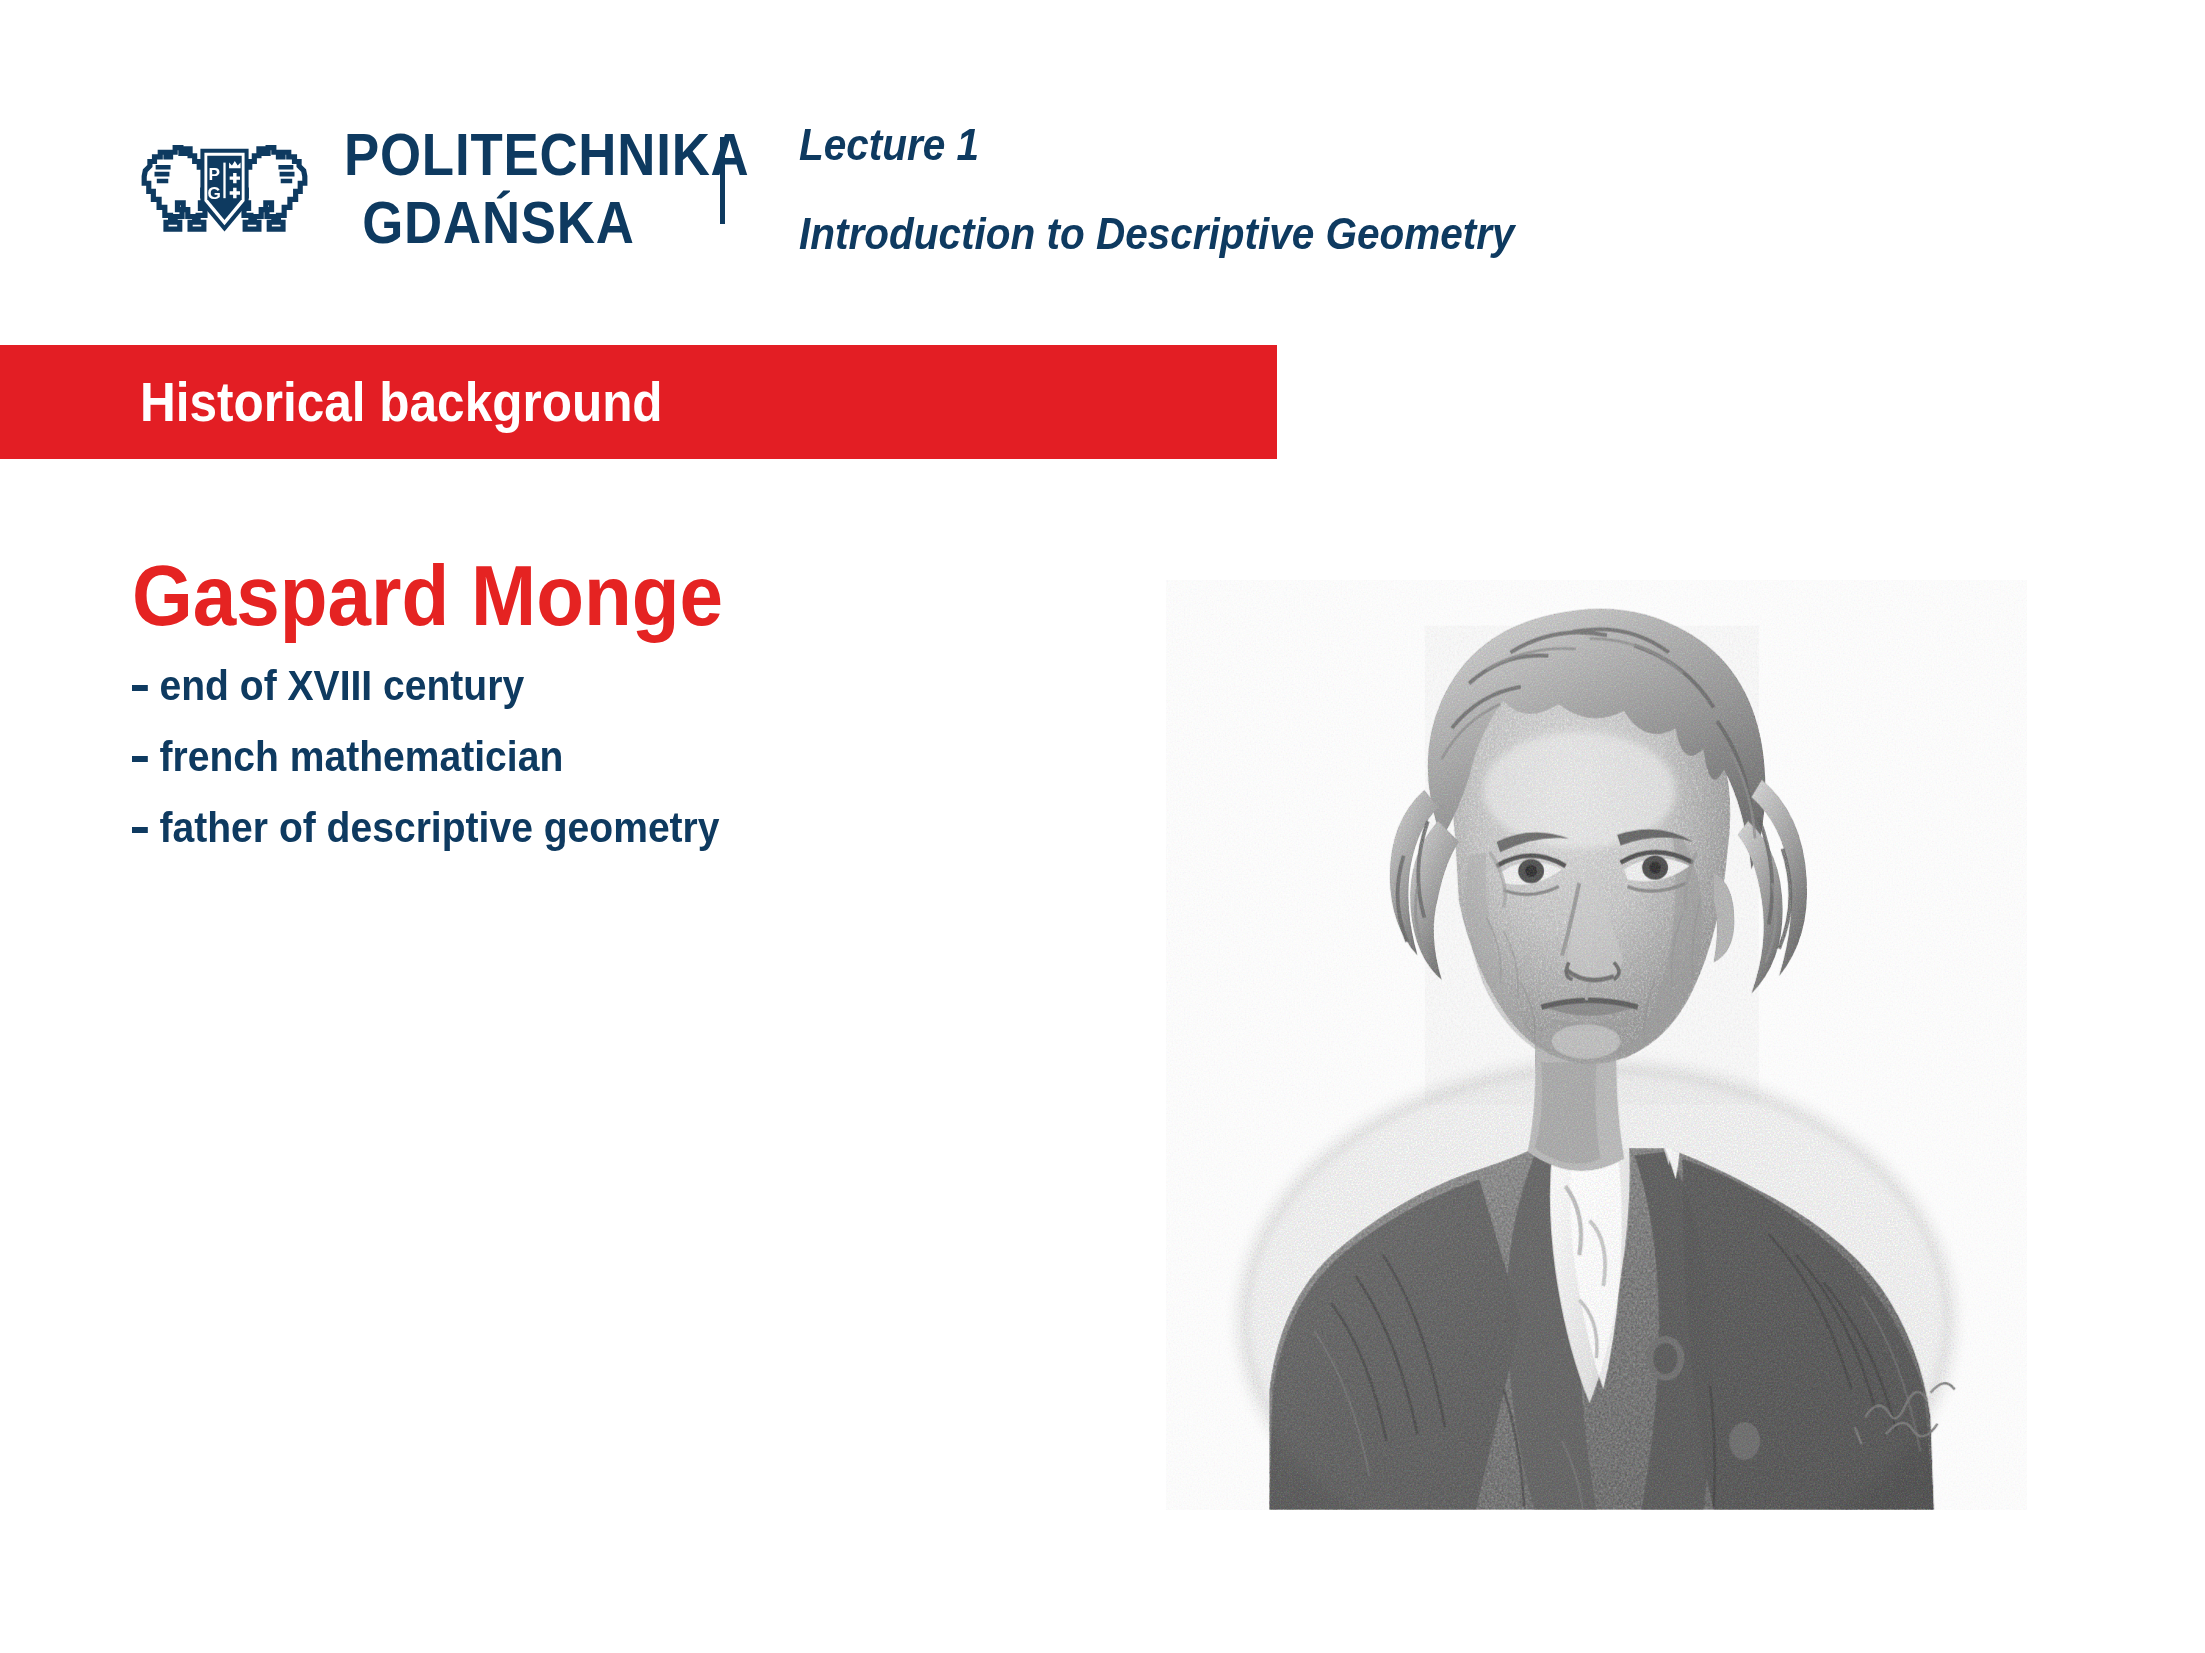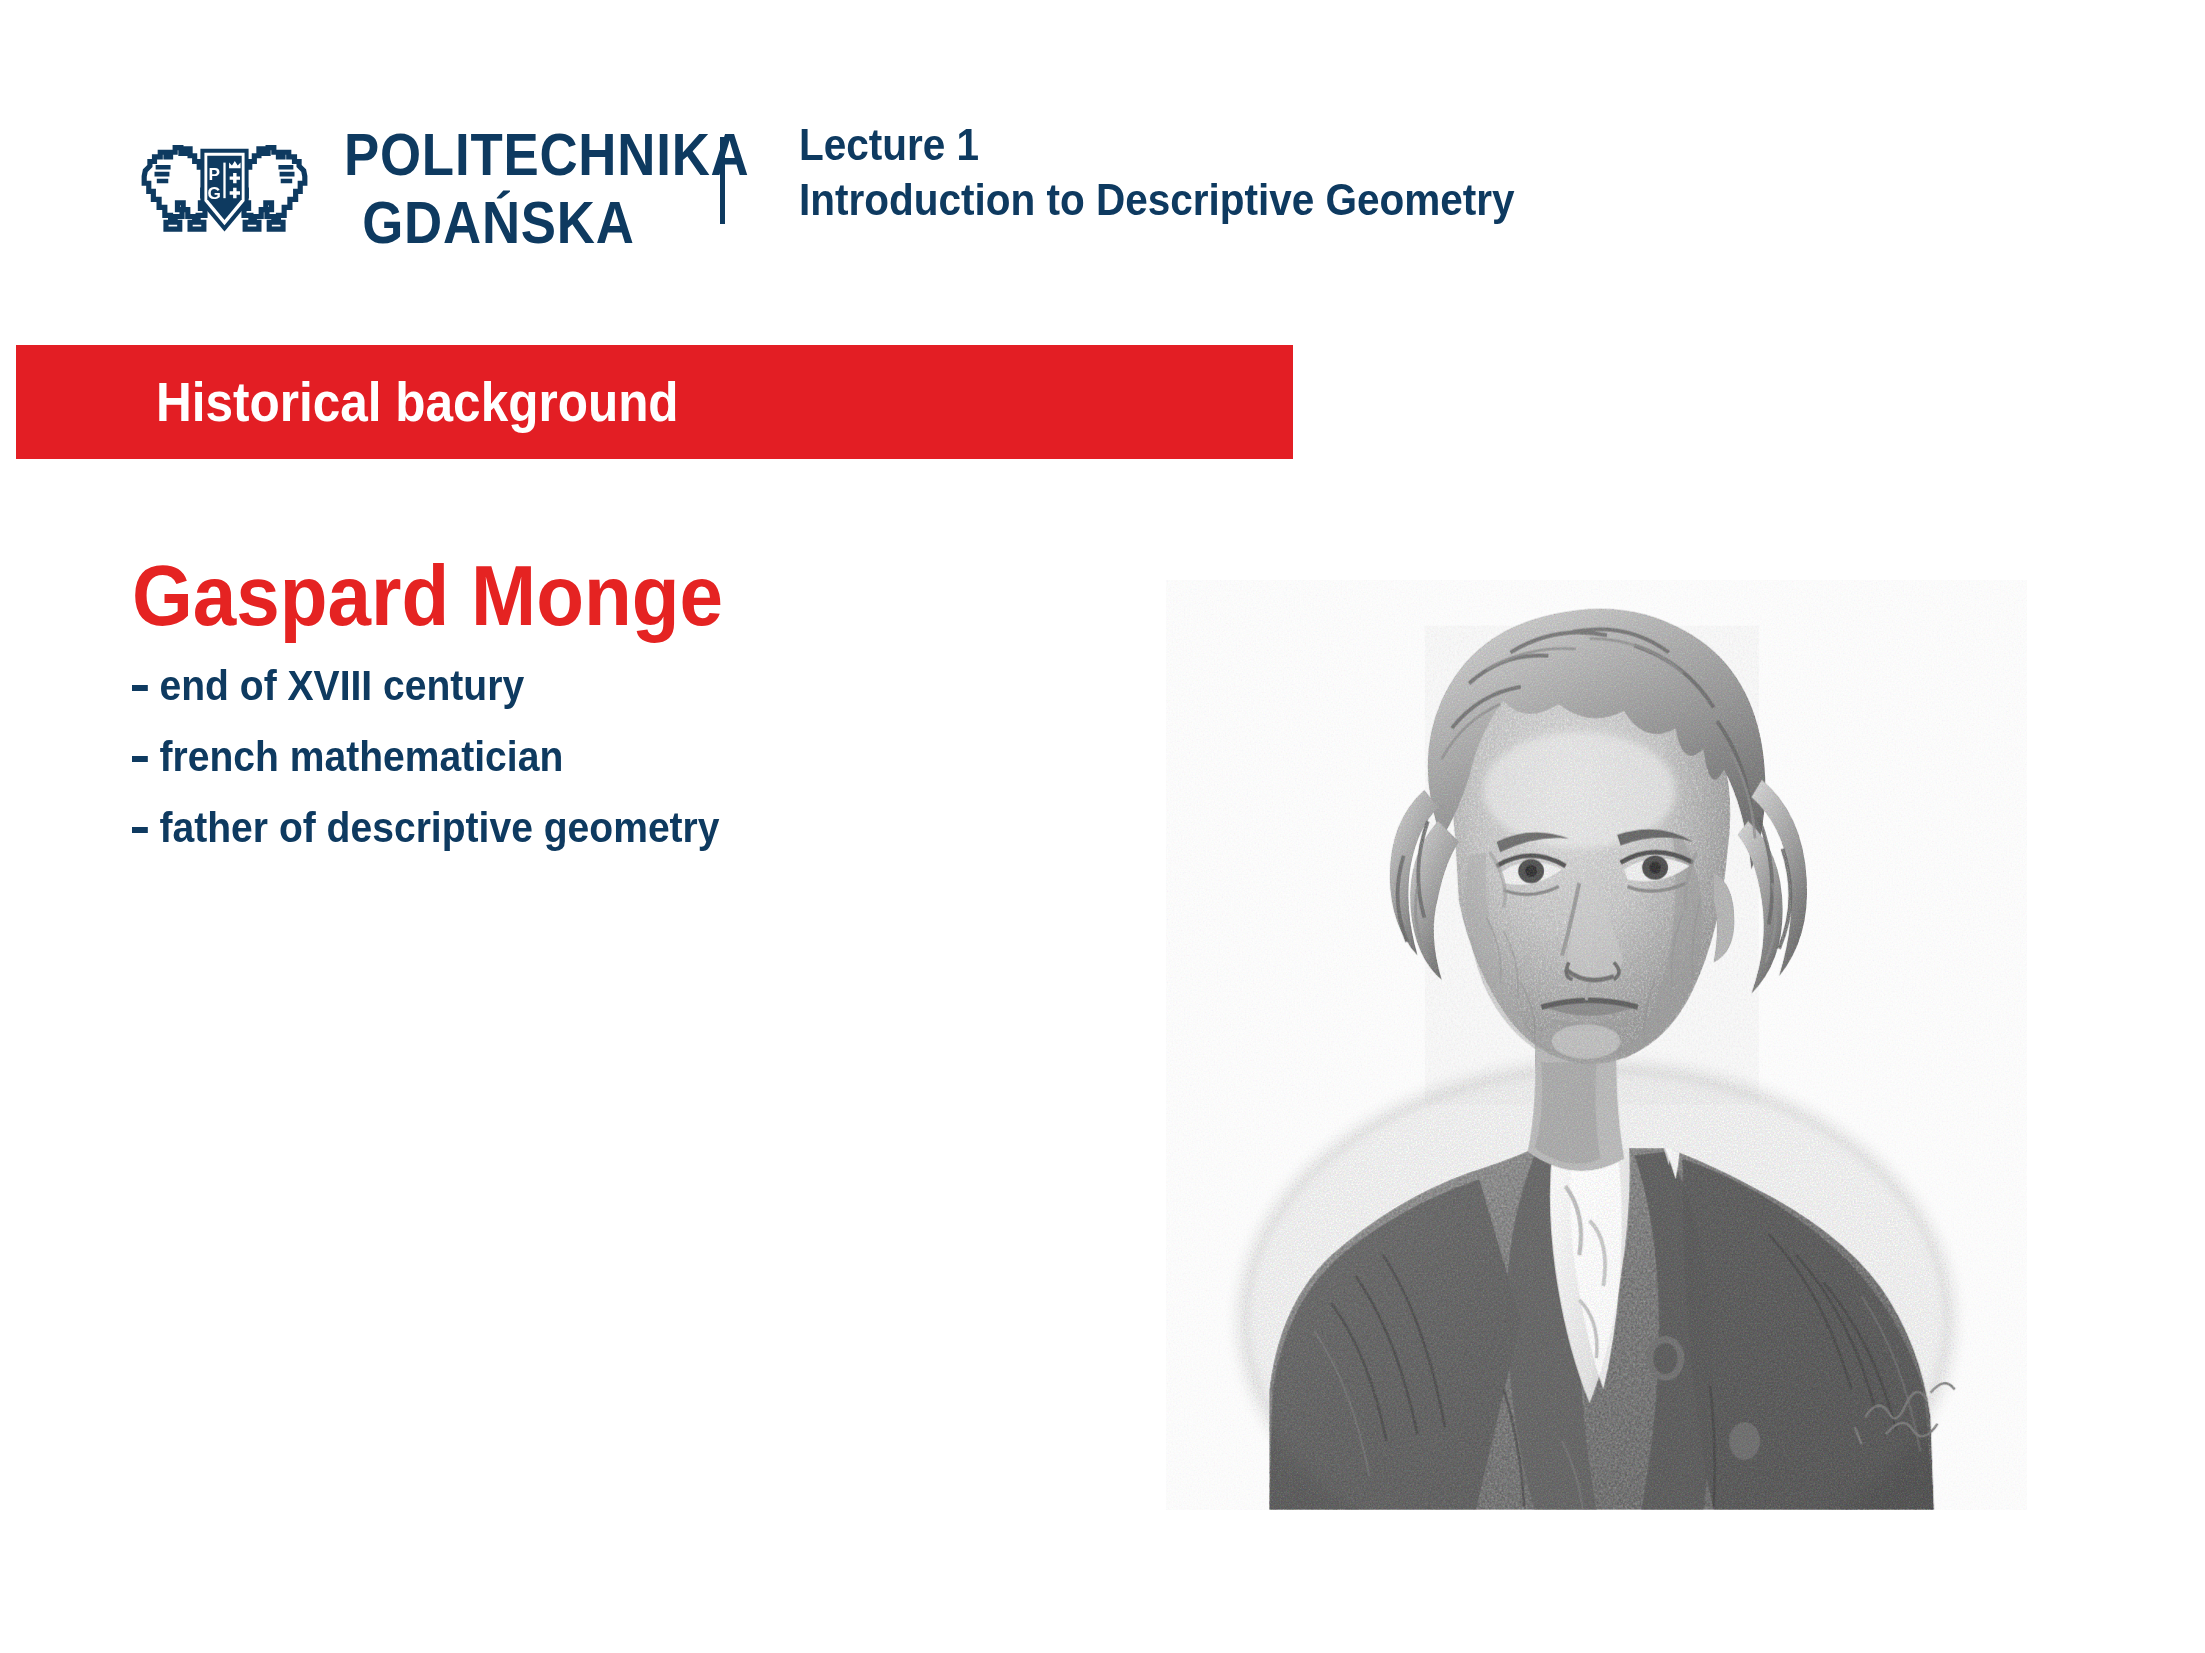--- a/index.html
+++ b/index.html
@@ -74,21 +74,22 @@
     height: 87px;
     background: #0E3A60;
   }
 
   .lecture-block {
     position: absolute;
     left: 799px;
     top: 122px;
     display: flex;
     flex-direction: column;
-    gap: 10px;
+    gap: 44px;
+    font-style: italic;
   }
   .lecture-number {
     font-size: 45px;
     font-weight: 700;
     color: #0E3A60;
     transform: scaleX(0.90);
     transform-origin: left center;
     white-space: nowrap;
     line-height: 1;
   }
@@ -98,21 +99,21 @@
     color: #0E3A60;
     transform: scaleX(0.90);
     transform-origin: left center;
     white-space: nowrap;
     line-height: 1;
   }
 
   
   .section-banner {
     position: absolute;
-    left: 16px;
+    left: 0;
     top: 345px;
     width: 1277px;
     height: 114px;
     background: #E31E24;
     display: flex;
     align-items: center;
   }
   .section-banner-label {
     margin-left: 140px;
     font-size: 55px;

